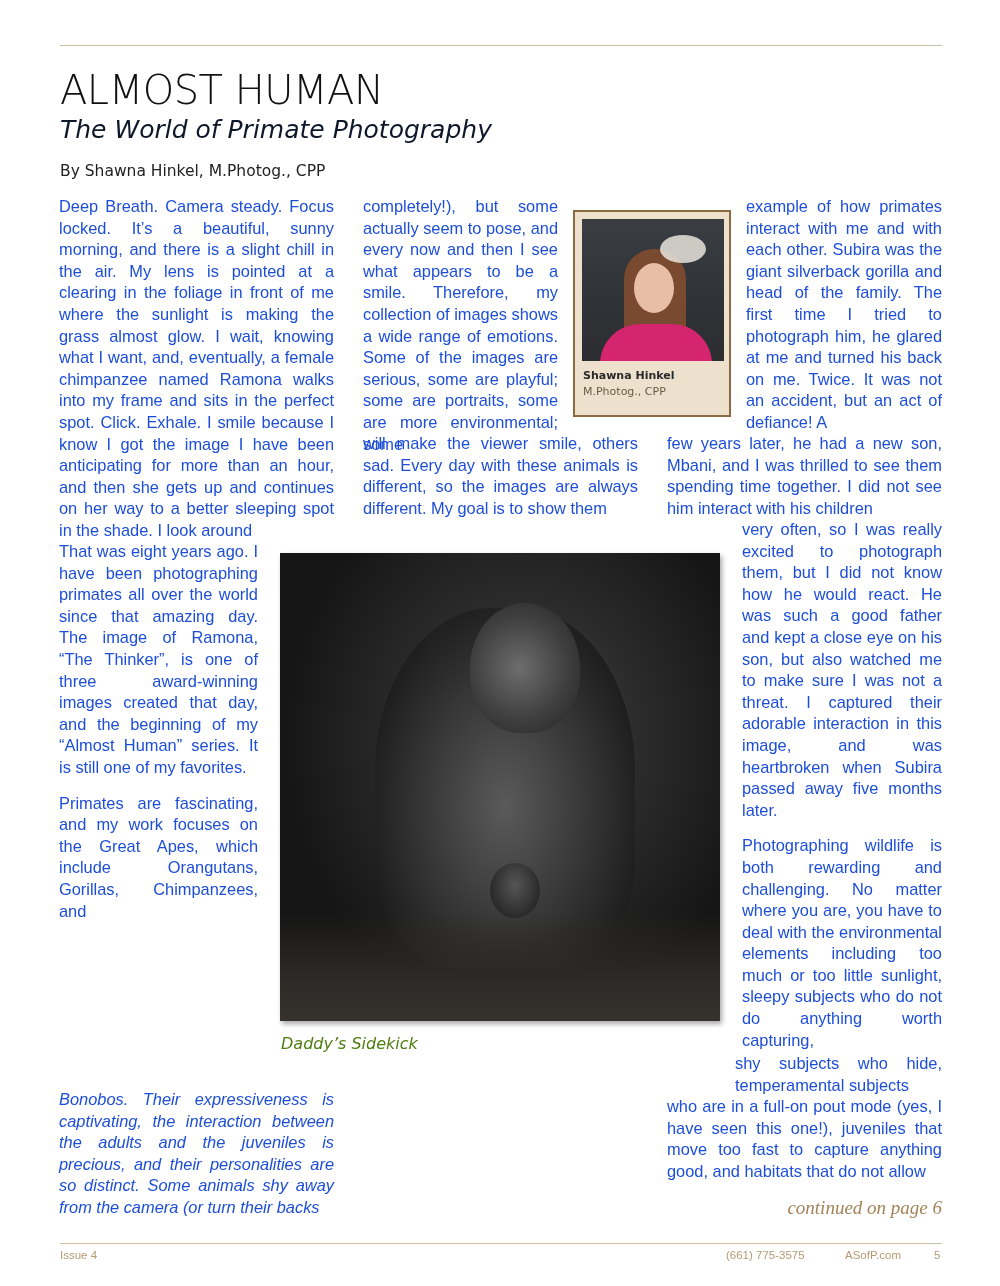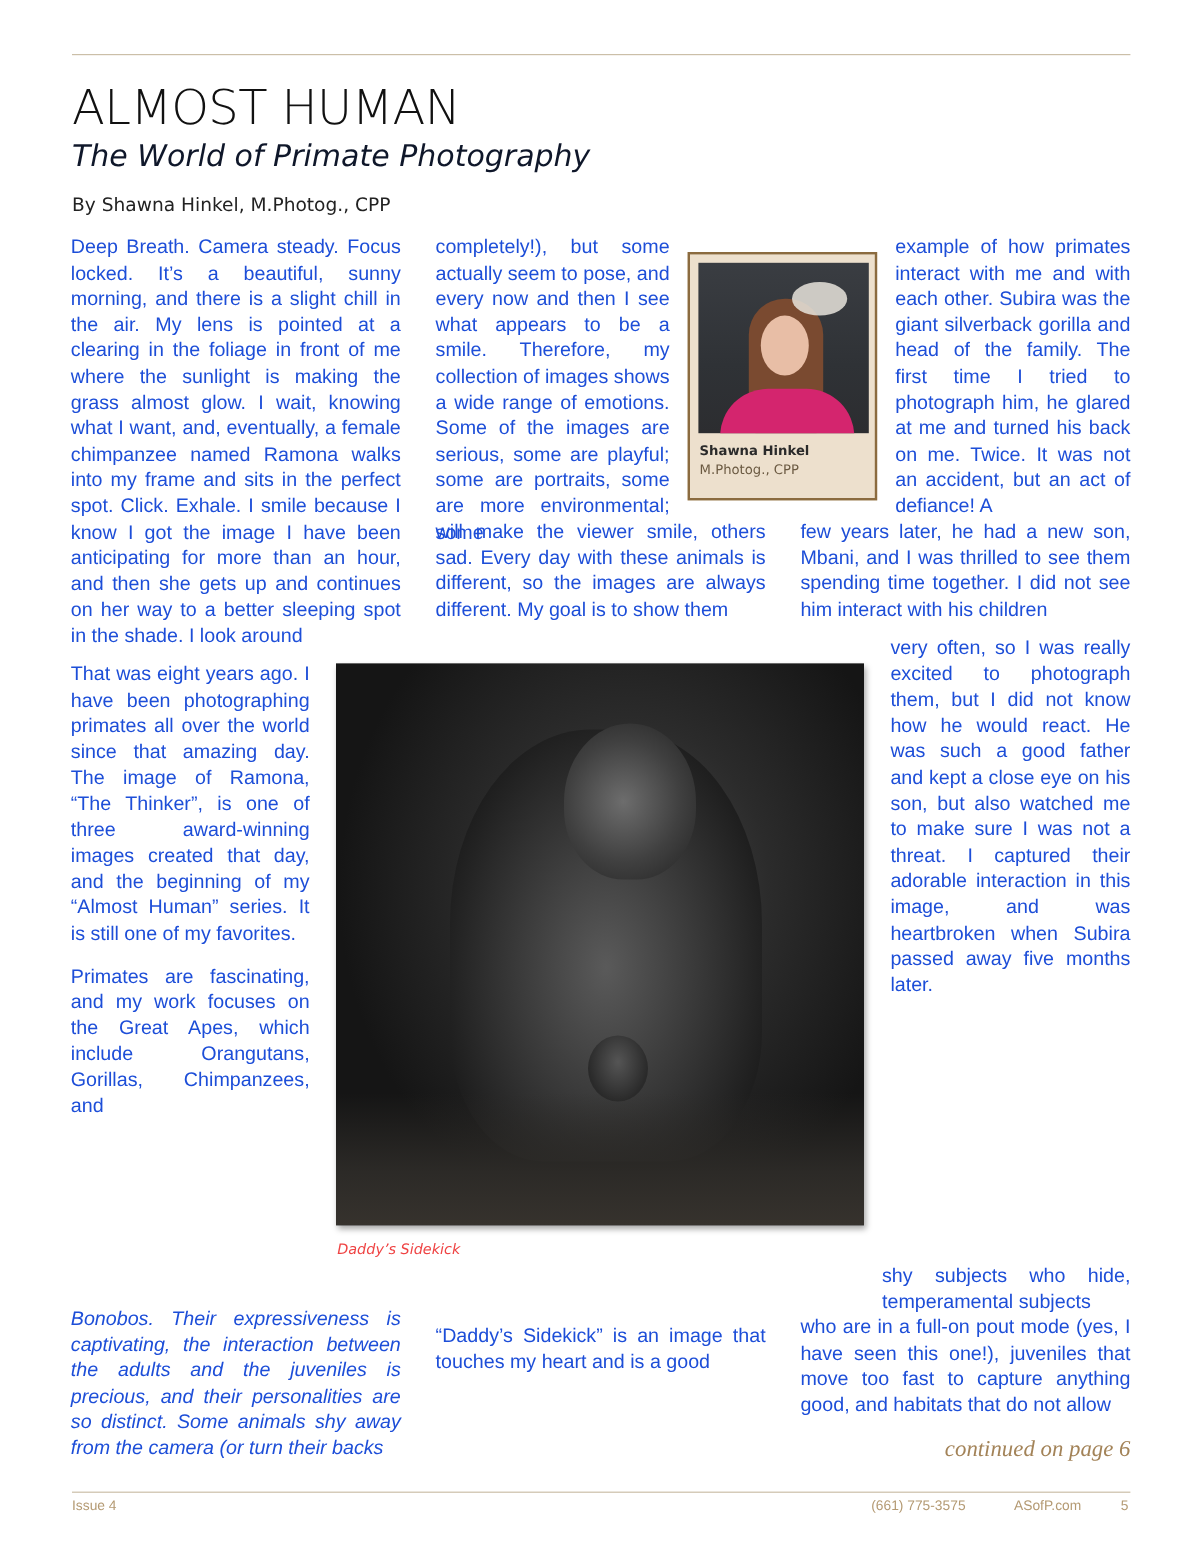--- a/index.html
+++ b/index.html
@@ -6,21 +6,21 @@
   body { width: 1000px; height: 1286px; position: relative; overflow: hidden;
          font-family: "DejaVu Sans", sans-serif; color: #231f20; }
   .rule { position: absolute; left: 60px; width: 882px; height: 1px; background: #cbbfa8; }
   .title { position: absolute; left: 60px; top: 66px; margin: 0; font-family: "DejaVu Sans", sans-serif;
            font-weight: 300; font-size: 40px; letter-spacing: -0.5px; color: #111; line-height: 48px; }
   .subtitle { position: absolute; left: 60px; top: 114px; margin: 0; font-family: "DejaVu Sans", sans-serif;
               font-style: italic; font-weight: 300; font-size: 25px; color: #0f172a; line-height: 32px; }
   .byline { position: absolute; left: 60px; top: 160px; font-size: 15.5px; color: #222; line-height: 22px; }
   .txt { position: absolute; font-family: "Liberation Sans", sans-serif; font-size: 16.4px; line-height: 21.6px;
          color: #1d4ed8; text-align: justify; margin: 0; }
-  .txt p { margin: 11px 0 14px 0; }
+  .txt p { margin: 0 0 14px 0; }
   .author-box { position: absolute; left: 573px; top: 210px; width: 158px; height: 207px;
                 background: #ede0cd; border: 2px solid #8b6b3f; box-sizing: border-box; }
   .author-photo { position: absolute; left: 7px; top: 7px; width: 142px; height: 142px;
                   background: radial-gradient(ellipse at 48% 45%, #e6b9a2 0 14%, transparent 15%),
                               linear-gradient(180deg, #3a3d42 0%, #2f3236 60%, #2c2d30 100%); overflow: hidden; }
   .author-photo .hair { position: absolute; left: 42px; top: 30px; width: 62px; height: 112px;
                         background: #7a4a30; border-radius: 30px 30px 6px 6px; }
   .author-photo .face { position: absolute; left: 52px; top: 44px; width: 40px; height: 50px;
                         background: #e8bea6; border-radius: 50%; }
   .author-photo .shirt { position: absolute; left: 18px; top: 105px; width: 112px; height: 50px;
@@ -36,21 +36,21 @@
                  background: radial-gradient(ellipse at 50% 55%, #5a5a5a 0%, #3a3a3a 40%, #1e1e1e 75%);
                  border-radius: 45% 45% 30% 30%; }
   .photo .head { position: absolute; left: 190px; top: 50px; width: 110px; height: 130px;
                  background: radial-gradient(ellipse at 45% 50%, #6d6d6d 0%, #404040 55%, #222 100%);
                  border-radius: 50% 50% 45% 45%; }
   .photo .baby { position: absolute; left: 210px; top: 310px; width: 50px; height: 55px;
                  background: radial-gradient(ellipse at 50% 40%, #555 0%, #2a2a2a 70%); border-radius: 50%; }
   .photo .ground { position: absolute; left: 0; bottom: 0; width: 100%; height: 110px;
                    background: linear-gradient(180deg, rgba(60,55,50,0) 0%, #2c2a27 60%, #36322d 100%); }
   .caption { position: absolute; left: 281px; top: 1034px; font-family: "DejaVu Sans", sans-serif; font-style: italic;
-             font-size: 12px; color: #ef4444; }
+             font-size: 16px; color: #4d7c0f; }
   .continued { position: absolute; right: 58px; top: 1197px; font-family: "Liberation Serif", serif; font-style: italic;
                font-size: 19px; color: #a38358; }
   .footer { position: absolute; top: 1249px; font-family: "Liberation Sans", sans-serif; font-size: 11.5px; color: #b49a73; }
 </style>
 </head>
 <body>
 
 <div class="rule" style="top:45px;"></div>
 
 <h1 class="title">ALMOST HUMAN</h1>
@@ -68,21 +68,20 @@
   <p style="margin:0;">Bonobos. Their expressiveness is captivating, the interaction between the adults and the juveniles is precious, and their personalities are so distinct. Some animals shy away from the camera (or turn their backs</p>
 </div>
 
 <div class="txt" style="left:363px; top:196px; width:195px;">
   <p style="margin:0;">completely!), but some actually seem to pose, and every now and then I see what appears to be a smile. Therefore, my collection of images shows a wide range of emotions. Some of the images are serious, some are playful; some are portraits, some are more environmental; some</p>
 </div>
 <div class="txt" style="left:363px; top:433px; width:275px;">
   <p style="margin:0;">will make the viewer smile, others sad. Every day with these animals is different, so the images are always different. My goal is to show them</p>
 </div>
 <div class="txt" style="left:363px; top:1103px; width:275px;">
-  <p style="margin:0;">“Daddy’s Sidekick” is an image that touches my heart and is a good</p>
 </div>
 
 <div class="author-box">
   <div class="author-photo">
     <div class="hair"></div>
     <div class="face"></div>
     <div class="shirt"></div>
     <div class="feather"></div>
   </div>
   <div class="author-name">Shawna Hinkel</div>
@@ -90,20 +89,21 @@
 </div>
 
 <div class="txt" style="left:746px; top:196px; width:196px;">
   <p style="margin:0;">example of how primates interact with me and with each other. Subira was the giant silverback gorilla and head of the family. The first time I tried to photograph him, he glared at me and turned his back on me. Twice. It was not an accident, but an act of defiance! A</p>
 </div>
 <div class="txt" style="left:667px; top:433px; width:275px;">
   <p style="margin:0;">few years later, he had a new son, Mbani, and I was thrilled to see them spending time together. I did not see him interact with his children</p>
 </div>
 <div class="txt" style="left:742px; top:519px; width:200px;">
   <p>very often, so I was really excited to photograph them, but I did not know how he would react. He was such a good father and kept a close eye on his son, but also watched me to make sure I was not a threat. I captured their adorable interaction in this image, and was heartbroken when Subira passed away five months later.</p>
+  <p style="margin:0;">Photographing wildlife is both rewarding and challenging. No matter where you are, you have to deal with the environmental elements including too much or too little sunlight, sleepy subjects who do not do anything worth capturing,</p>
 </div>
 <div class="txt" style="left:735px; top:1053px; width:207px;">
   <p style="margin:0;">shy subjects who hide, temperamental subjects</p>
 </div>
 <div class="txt" style="left:667px; top:1096px; width:275px;">
   <p style="margin:0;">who are in a full-on pout mode (yes, I have seen this one!), juveniles that move too fast to capture anything good, and habitats that do not allow</p>
 </div>
 
 <div class="photo">
   <div class="body"></div>

